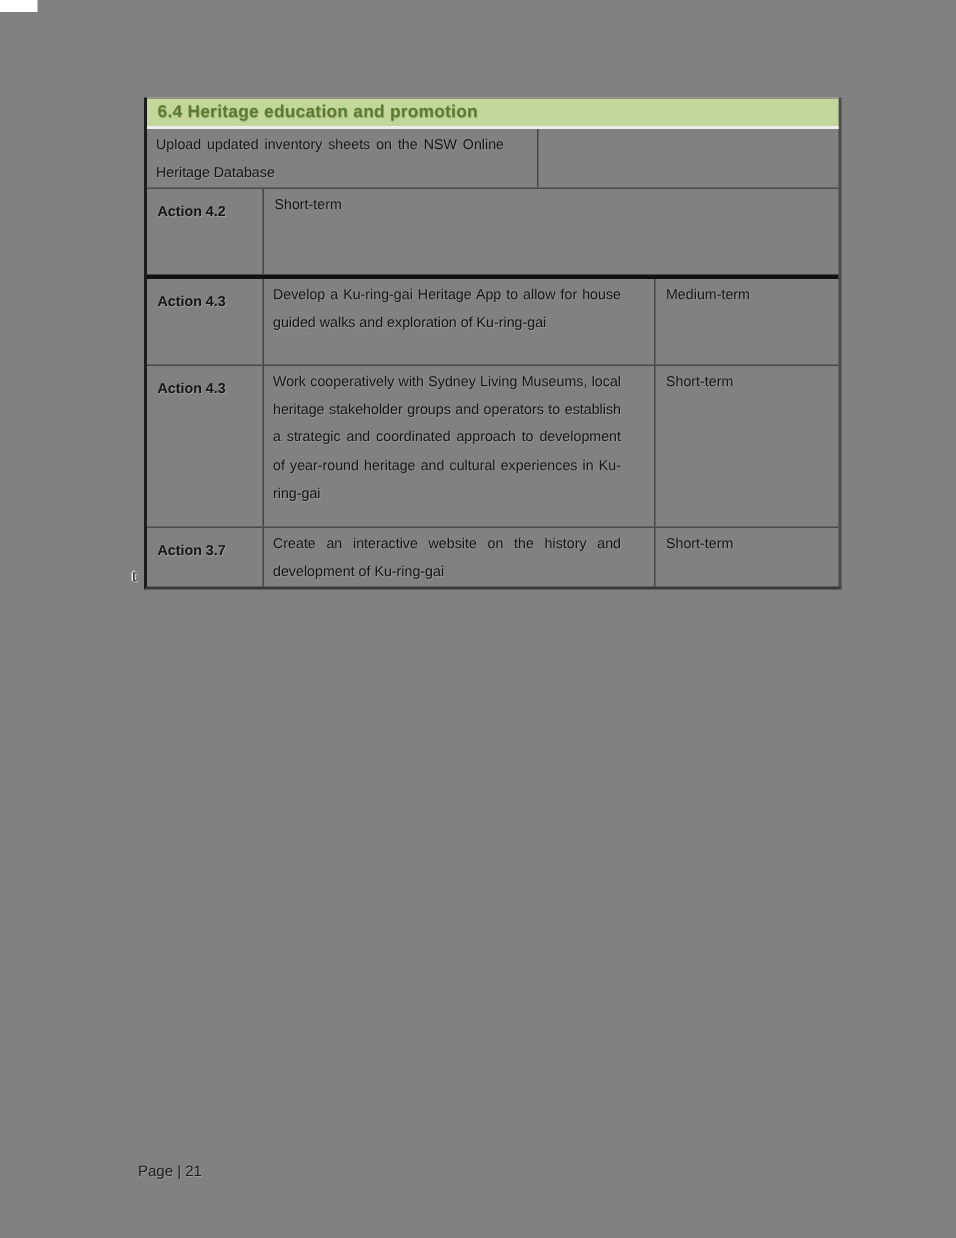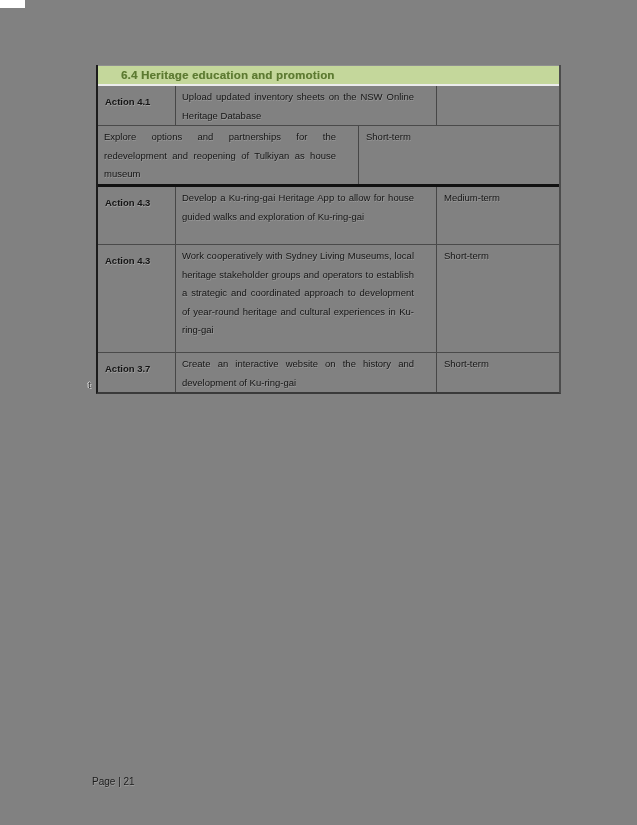--- a/index.html
+++ b/index.html
@@ -21,21 +21,21 @@
     box-sizing:border-box;
     color:#141414;
   }
   .tbl-header{
     height:18px;
     background:#c4d79b;
     border-top:1px solid #8f8f8f;
     border-bottom:2px solid #ececec;
     box-sizing:content-box;
     display:flex;align-items:center;
-    padding-left:23px;
+    padding-left:7px;
     font-size:11.5px;font-weight:bold;color:#5c7a31;
     letter-spacing:0.2px;
     text-shadow:0.4px 0.4px 0.6px rgba(90,120,45,0.45);
   }
   .row{
     display:flex;align-items:stretch;
     border-top:1px solid #4a4a4a;
   }
   .row.thick-top{border-top:3px solid #111111;}
   .row.first{border-top:0;}
@@ -83,26 +83,25 @@
 
 <div class="white-corner"></div>
 
 <div class="doc-table">
 
   <div class="tbl-header">
     <span>6.4 Heritage education and promotion</span>
   </div>
 
   <div class="row r0 first">
-    <div class="c1">Action 4.1</div>
     <div class="c2">Upload updated inventory sheets on the NSW Online Heritage Database</div>
   </div>
 
   <div class="row r1">
-    <div class="c2">Explore options and partnerships for the redevelopment and reopening of Tulkiyan as house museum</div>
+    <div class="c1">Action 4.2</div>
     <div class="c3">Short-term</div>
   </div>
 
   <div class="row r2 thick-top">
     <div class="c1">Action 4.3</div>
     <div class="c2">Develop a Ku-ring-gai Heritage App to allow for house guided walks and exploration of Ku-ring-gai</div>
     <div class="c3">Medium-term</div>
   </div>
 
   <div class="row r3">

